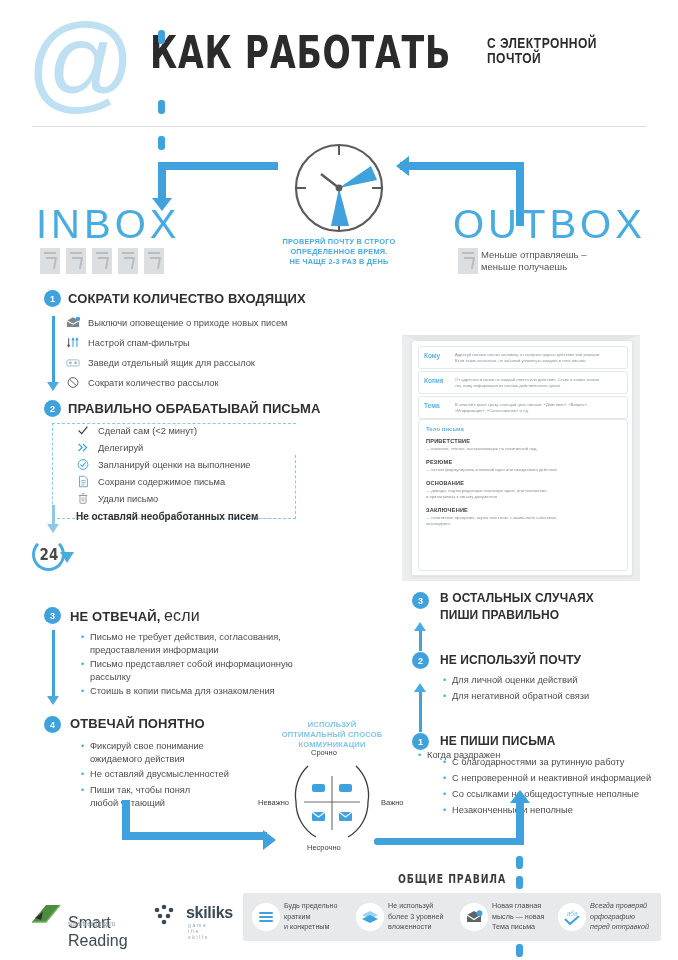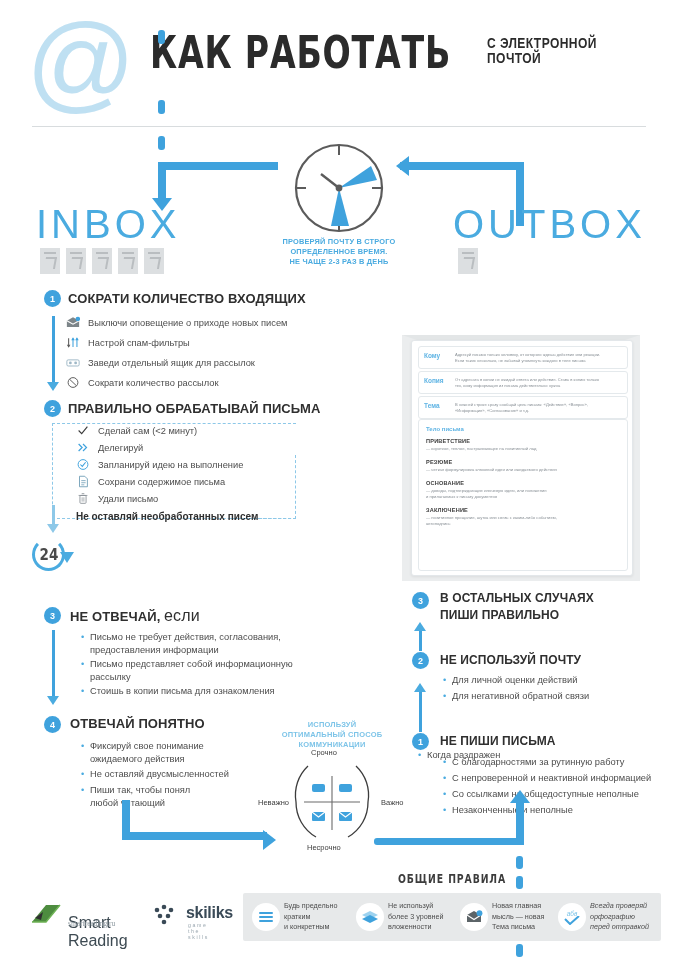--- a/index.html
+++ b/index.html
@@ -239,20 +239,24 @@
   </div>
   <div class="env-row" style="left:458px; top:248px;">
     <span class="env-mini"></span>
   </div>
 
   <div class="clock-cap">
     <div>ПРОВЕРЯЙ ПОЧТУ В СТРОГО</div>
     <div>ОПРЕДЕЛЕННОЕ ВРЕМЯ.</div>
     <div>НЕ ЧАЩЕ 2-3 РАЗ В ДЕНЬ</div>
   </div>
+  <div class="outbox-cap">
+    <div>Меньше отправляешь –</div>
+    <div>меньше получаешь</div>
+  </div>
 
   <div class="numdot" style="left:44px; top:290px;">1</div>
   <div class="sec-title" style="left:68px; top:291px;">СОКРАТИ КОЛИЧЕСТВО ВХОДЯЩИХ</div>
 
   <div class="bar" style="left:52px; top:316px; width:3px; height:68px;"></div>
   <div class="arrow-head ah-down-sm" style="left:47px; top:382px;"></div>
 
   <svg class="ico" style="left:66px; top:316px;" viewBox="0 0 16 14">
     <path d="M1 5 L8 1 L15 5 L15 12 L1 12 Z" fill="#7d8589"></path>
       <path d="M1 5 L8 9 L15 5" fill="none" stroke="#fff" stroke-width="1.2"></path>
@@ -299,21 +303,21 @@
   <svg class="ico" style="left:76px; top:441px;" viewBox="0 0 16 14">
     <polyline points="3,3 7,7 3,11" fill="none" stroke="#3fa2dd" stroke-width="1.4"></polyline>
     <polyline points="8,3 12,7 8,11" fill="none" stroke="#3fa2dd" stroke-width="1.4"></polyline>
   </svg>
   <div class="sub-line" style="left:98px; top:442px;">Делегируй</div>
 
   <svg class="ico" style="left:76px; top:458px;" viewBox="0 0 16 14">
     <circle cx="8" cy="7" r="5.6" fill="none" stroke="#3fa2dd" stroke-width="1.1"></circle>
     <polyline points="5,7 7.2,9.2 11,4.4" fill="none" stroke="#3fa2dd" stroke-width="1.2"></polyline>
   </svg>
-  <div class="sub-line" style="left:98px; top:459px;">Запланируй идею на выполнение</div>
+  <div class="sub-line" style="left:98px; top:459px;">Запланируй оценки на выполнение</div>
 
   <svg class="ico" style="left:76px; top:475px;" viewBox="0 0 16 14">
     <path d="M4 1 H10 L13 4 V13 H4 Z" fill="none" stroke="#6d9bb5" stroke-width="1"></path>
     <line x1="6" y1="6" x2="11" y2="6" stroke="#6d9bb5" stroke-width=".9"></line>
     <line x1="6" y1="8.4" x2="11" y2="8.4" stroke="#6d9bb5" stroke-width=".9"></line>
     <line x1="6" y1="10.8" x2="9.5" y2="10.8" stroke="#6d9bb5" stroke-width=".9"></line>
   </svg>
   <div class="sub-line" style="left:98px; top:476px;">Сохрани содержимое письма</div>
 
   <svg class="ico" style="left:76px; top:492px;" viewBox="0 0 16 14">

